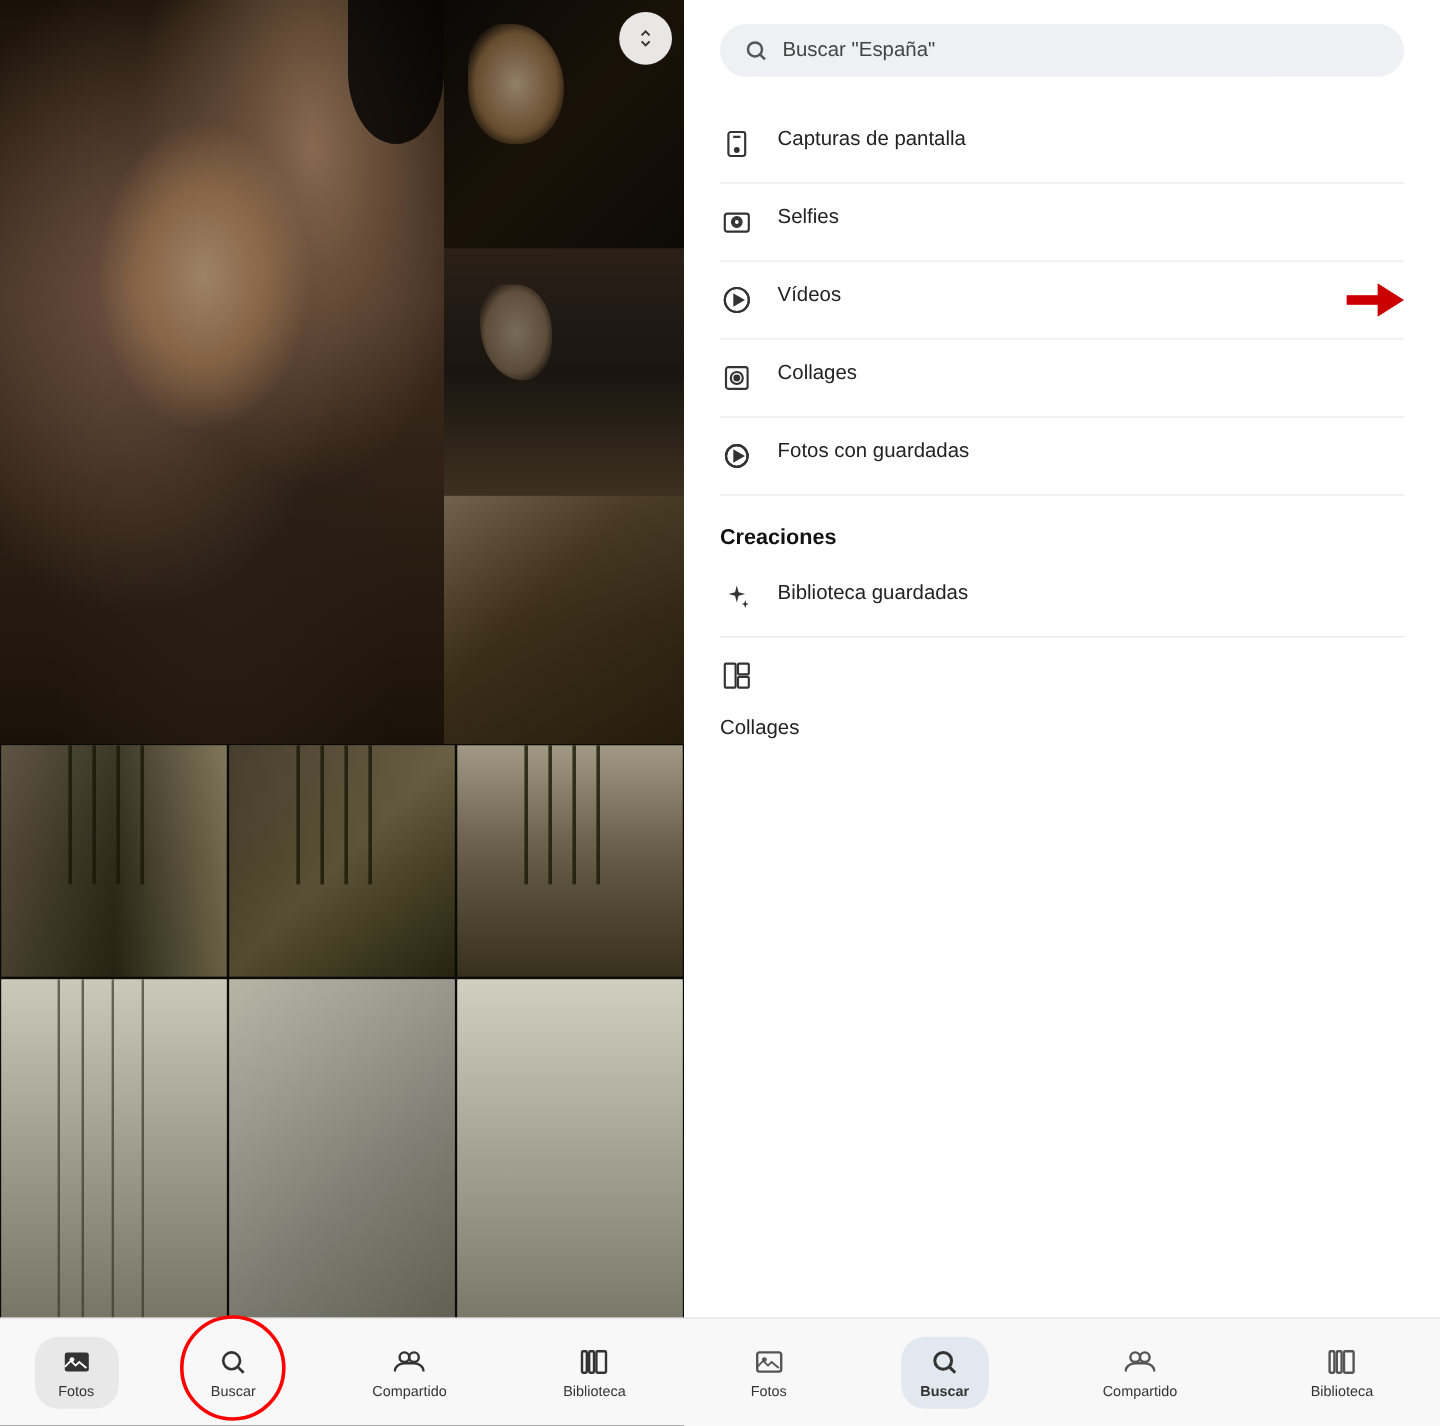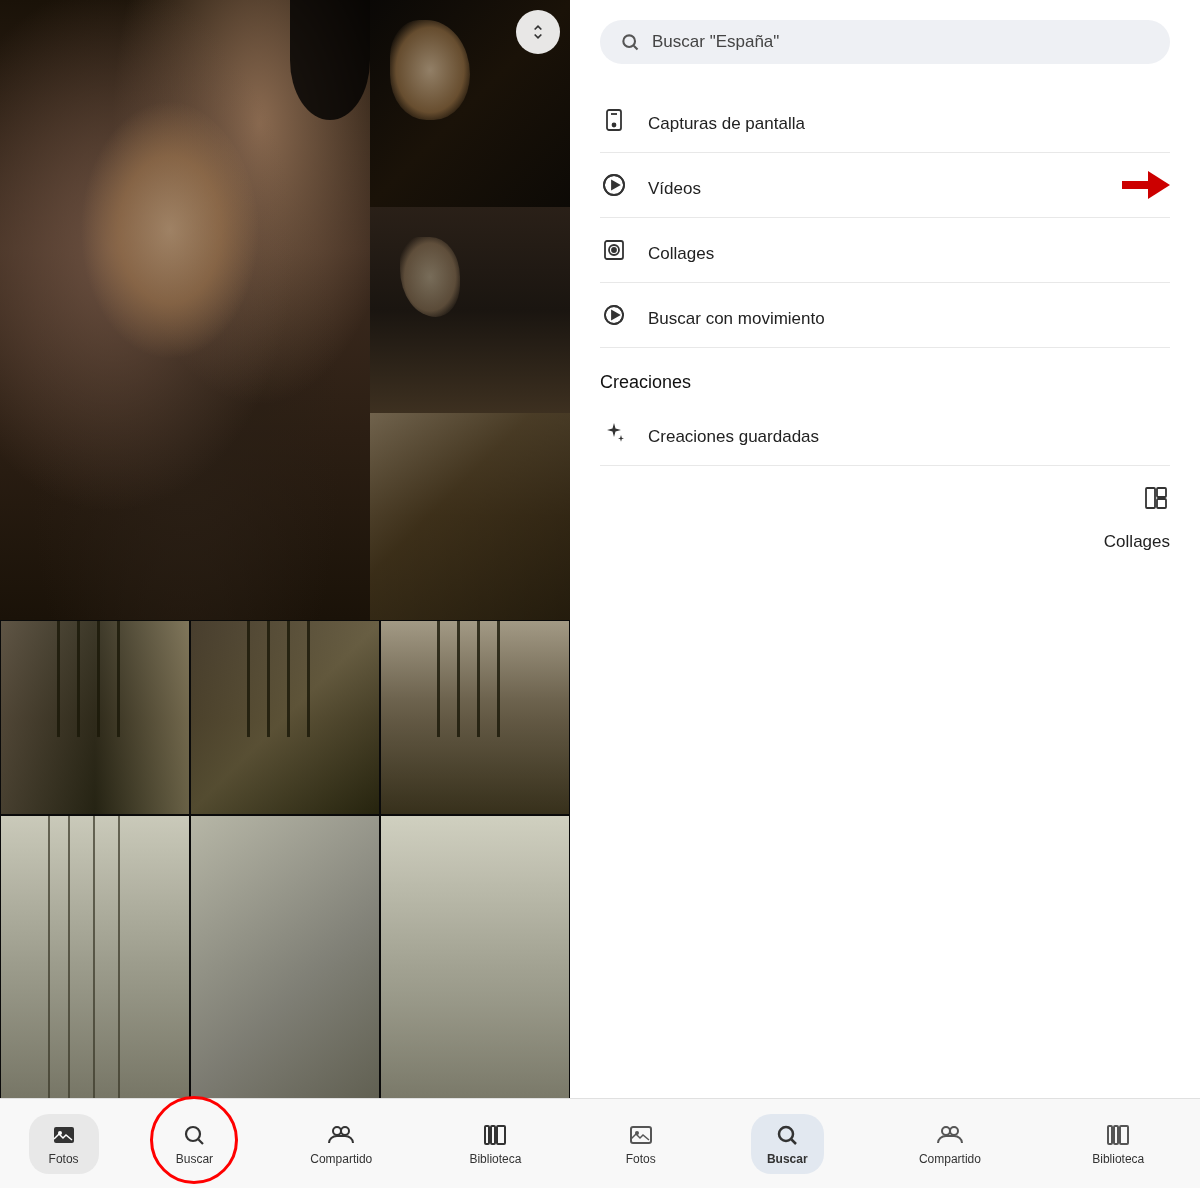--- a/index.html
+++ b/index.html
@@ -333,21 +333,21 @@
       flex: 1;
     }
 
     
     .menu-section {
       margin-bottom: 0;
     }
 
     .menu-item {
       display: flex;
-      align-items: flex-end;
+      align-items: flex-start;
       gap: 20px;
       padding: 18px 0;
       border-bottom: 1px solid #e8e8e8;
       cursor: pointer;
     }
 
     .menu-item:last-child {
       border-bottom: none;
       flex-direction: column;
     }
@@ -371,21 +371,21 @@
     
     .red-arrow {
       color: #cc0000;
       font-size: 28px;
       display: flex;
       align-items: center;
     }
 
     .section-title {
       font-size: 18px;
-      font-weight: 400;
+      font-weight: 700;
       color: #111;
       margin: 24px 0 8px 0;
     }
 
     
     .bottom-nav-right {
       height: 90px;
       background: #f8f8f8;
       display: flex;
       align-items: center;
@@ -524,20 +524,30 @@
         <div class="menu-item-icon">
           <svg width="24" height="24" viewBox="0 0 24 24" fill="none" stroke="#333" stroke-width="1.8">
             <rect x="5" y="2" width="14" height="20" rx="2"></rect>
             <line x1="9" y1="6" x2="15" y2="6"></line>
             <circle cx="12" cy="17" r="1.5" fill="#333"></circle>
           </svg>
         </div>
         <span class="menu-item-label">Capturas de pantalla</span>
       </div>
 
+      <div class="menu-item">
+        <div class="menu-item-icon">
+          <svg width="24" height="24" viewBox="0 0 24 24" fill="none" stroke="#333" stroke-width="1.8">
+            <rect x="2" y="5" width="20" height="15" rx="2"></rect>
+            <circle cx="12" cy="12" r="4"></circle>
+            <circle cx="12" cy="12" r="2.5" fill="none"></circle>
+          </svg>
+        </div>
+        <span class="menu-item-label">Selfies</span>
+      </div>
 
       <div class="menu-item">
         <div class="menu-item-icon">
           <svg width="24" height="24" viewBox="0 0 24 24" fill="none" stroke="#333" stroke-width="1.8">
             <circle cx="12" cy="12" r="10"></circle>
             <circle cx="12" cy="12" r="10" fill="none"></circle>
             <polygon points="10,8 17,12 10,16" fill="#333"></polygon>
           </svg>
         </div>
         <span class="menu-item-label">Vídeos</span>
@@ -564,33 +574,33 @@
 
       <div class="menu-item">
         <div class="menu-item-icon">
           <svg width="24" height="24" viewBox="0 0 24 24" fill="none" stroke="#333" stroke-width="1.8">
             <circle cx="12" cy="12" r="9"></circle>
             <circle cx="12" cy="12" r="9" fill="none"></circle>
             <path d="M12 3 a9 9 0 0 1 0 18" stroke="#333" stroke-dasharray="3 3"></path>
             <polygon points="10,8 17,12 10,16" fill="#333"></polygon>
           </svg>
         </div>
-        <span class="menu-item-label">Buscar con movimiento</span>
+        <span class="menu-item-label">Fotos con guardadas</span>
       </div>
 
       <div class="section-title">Creaciones</div>
 
       <div class="menu-item">
         <div class="menu-item-icon">
           <svg width="24" height="24" viewBox="0 0 24 24" fill="#333">
             <path d="M12 2l1.5 5.5L19 9l-5.5 1.5L12 16l-1.5-5.5L5 9l5.5-1.5z"></path>
             <path d="M19 14l.8 2.7 2.2.7-2.2.7-.8 2.7-.8-2.7-2.2-.7 2.2-.7z" fill="#333"></path>
           </svg>
         </div>
-        <span class="menu-item-label">Creaciones guardadas</span>
+        <span class="menu-item-label">Biblioteca guardadas</span>
       </div>
 
 
       <div class="menu-item">
         <div class="menu-item-icon">
           <svg width="24" height="24" viewBox="0 0 24 24" fill="none" stroke="#333" stroke-width="1.8">
             <rect x="2" y="2" width="9" height="20" rx="1"></rect>
             <rect x="13" y="2" width="9" height="9" rx="1"></rect>
             <rect x="13" y="13" width="9" height="9" rx="1"></rect>
           </svg>

